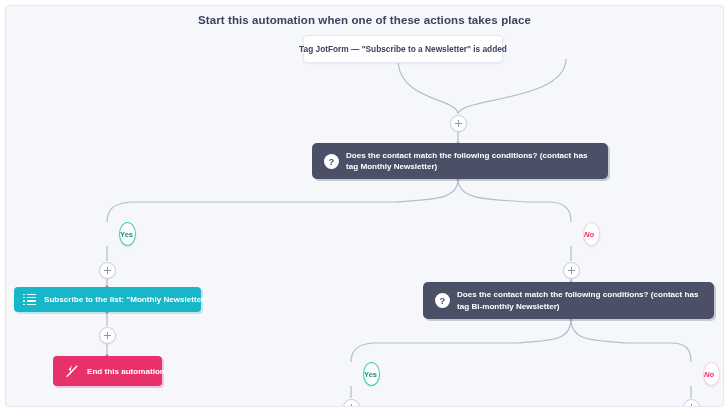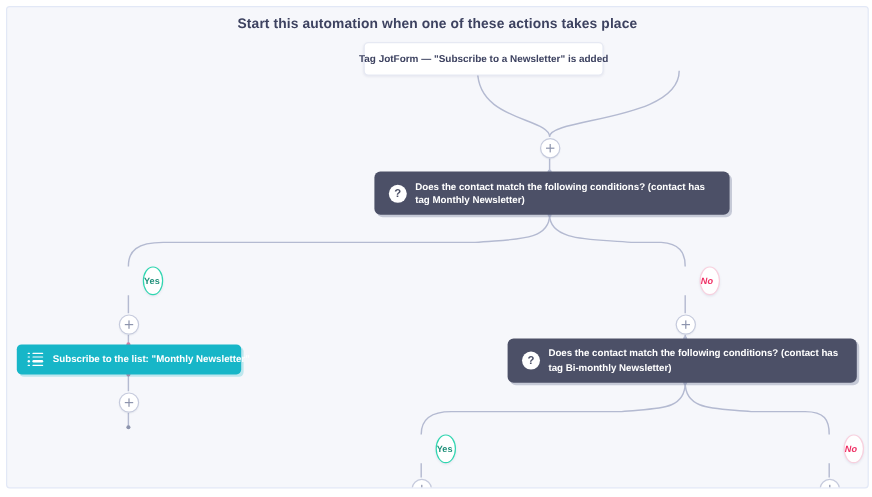--- a/index.html
+++ b/index.html
@@ -177,20 +177,29 @@
       <i class="d" style="top:6.8px;"></i>
         <i class="b" style="top:6.8px;"></i>
       <i class="d" style="top:10.2px;"></i>
         <i class="b" style="top:10.2px;"></i>
     </span>
     <span class="ltext">Subscribe to the list: "Monthly Newsletter"</span>
   </div>
 
   <div class="node plus" style="left:93px;top:321px;"></div>
 
+  <div class="node pink">
+    <span style="flex:0 0 auto;width:14px;height:14px;position:relative;">
+      <svg viewBox="0 0 14 14" width="14" height="14" aria-hidden="true">
+        <path d="M6.6 1.2 L3.4 6.2 L5.6 6.2 L4.2 11.6 L8.0 7.0 L5.8 7.0 Z" fill="#ffffff"></path>
+        <path d="M1.6 12.8 L12.2 1.8" stroke="#ffffff" stroke-width="1.3" fill="none"></path>
+      </svg>
+    </span>
+    <span class="ptext">End this automation</span>
+  </div>
 
   <div class="node cond" style="left:417px;top:276px;width:291px;height:37px;">
     <span class="qmark">?</span>
     <span class="ctext">Does the contact match the following conditions? (contact has tag Bi-monthly Newsletter)</span>
   </div>
 
   <div class="node badge yes" style="left:333px;top:356px;">
     <span>Yes</span>
   </div>
   <div class="node badge no" style="left:673px;top:356px;">

